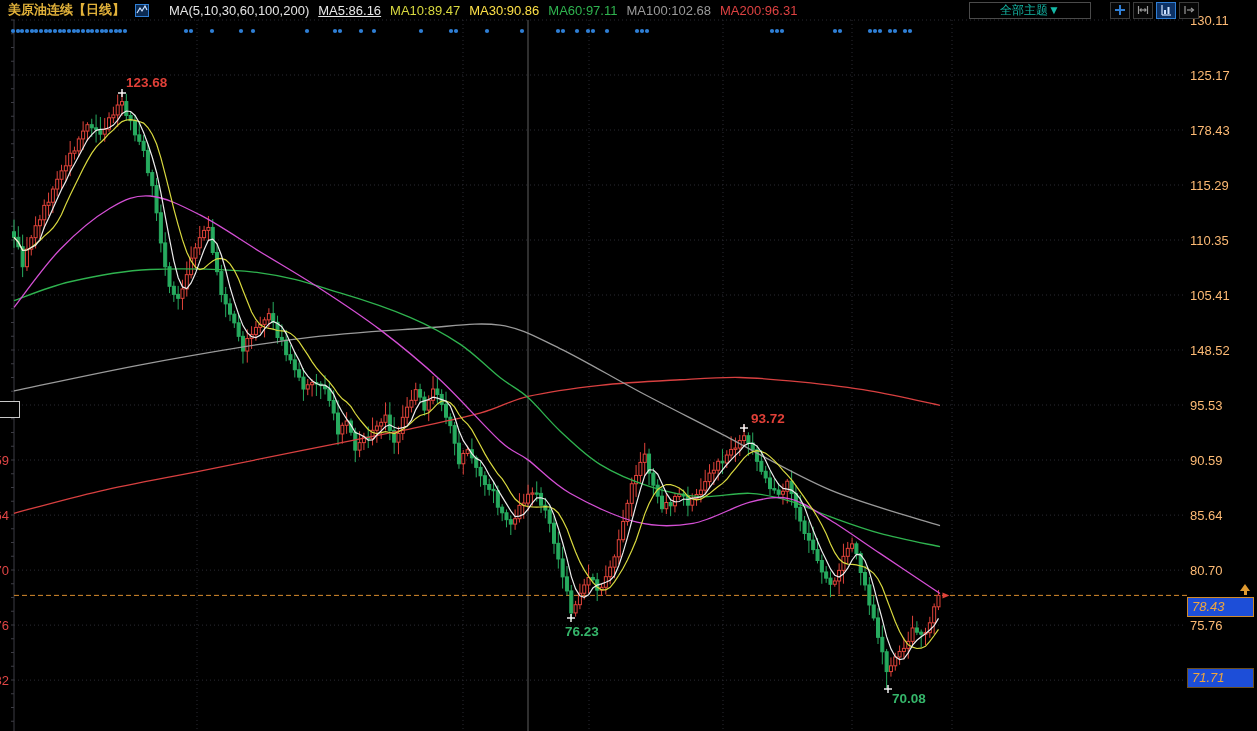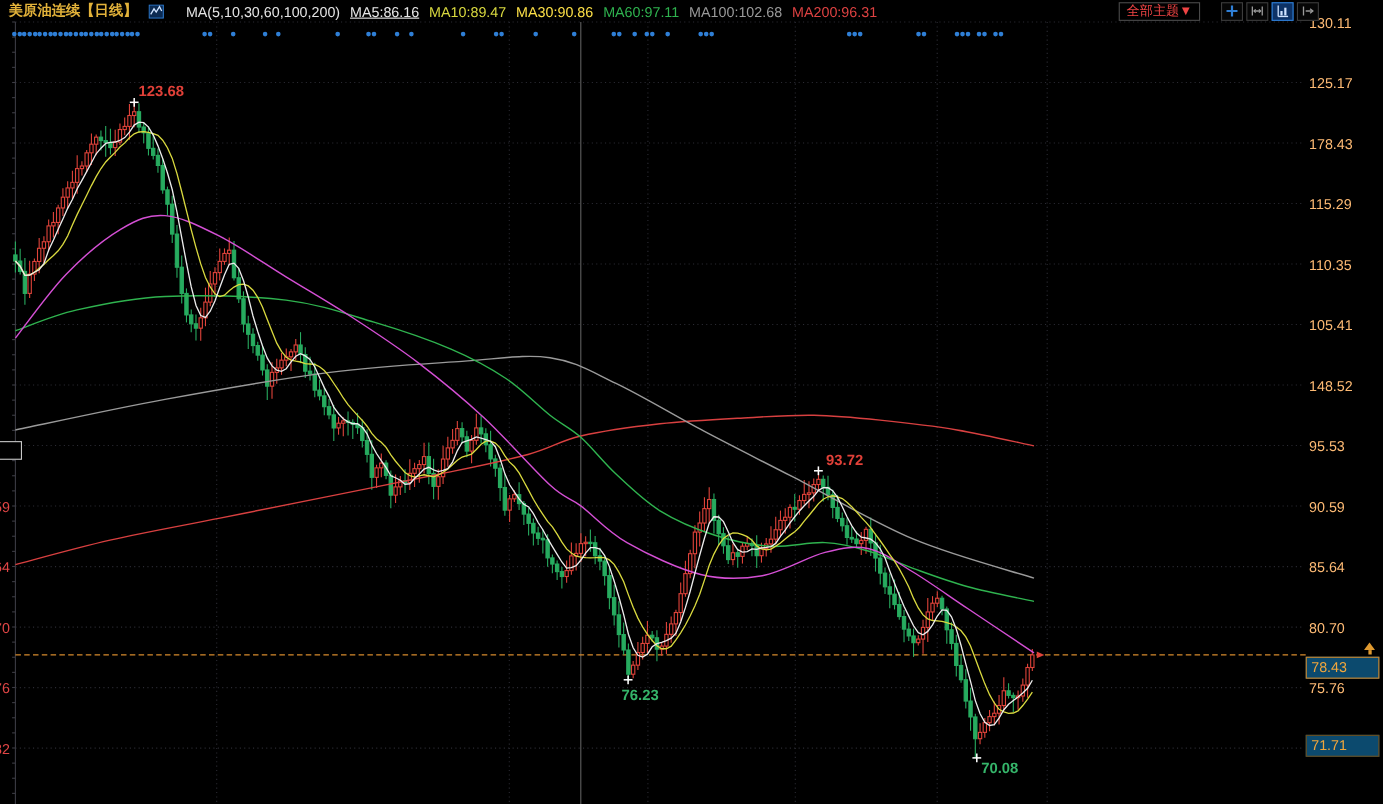--- a/index.html
+++ b/index.html
@@ -6,35 +6,35 @@
     font-family:"Liberation Sans","DejaVu Sans",sans-serif;}
   .app{position:relative;width:1217px;height:731px;background:#000;}
   
   .topbar{position:absolute;left:0;top:0;width:1257px;height:20px;display:flex;align-items:center;
     z-index:9;font-size:13px;white-space:nowrap;}
   .title{color:#e2b23a;font-weight:bold;margin-left:8px;}
   .chart-ico{margin-left:10px;display:inline-block;width:14px;height:13px;}
   .ma-label{color:#e4e4e4;margin-left:20px;}
   .ma-val{margin-left:9px;}
   .right-cluster{margin-left:auto;display:flex;align-items:center;margin-right:58px;}
-  .dropdown{border:1px solid #4a4a4a;color:#ef4444;font-size:12px;padding:0 6px;height:15px;
+  .dropdown{border:1px solid #4a4a4a;color:#14b8a6;font-size:12px;padding:0 30px;height:15px;
     line-height:15px;text-align:center;cursor:pointer;}
   .icon-row{display:flex;margin-left:16px;}
   .icon-btn{width:18px;height:15px;border:1px solid #3c3c3c;background:#060606;margin-left:3px;
     display:flex;align-items:center;justify-content:center;cursor:pointer;}
   .icon-btn.sel{border-color:#2f7fd6;background:#0d3266;}
   
   #chart{position:absolute;left:0;top:0;z-index:1;}
   
   .axis-label{position:absolute;left:1190px;color:#fdba74;font-size:13px;z-index:3;}
   .axis-label-left{position:absolute;left:-29px;width:38px;text-align:right;color:#e04545;
     font-size:13px;z-index:3;}
   
-  .ptag{position:absolute;left:1187px;width:67px;z-index:6;font-size:13px;background:#0c4a6e;
-    color:#f0a63c;padding:1px 3px 2px 4px;box-sizing:border-box;}
+  .ptag{position:absolute;left:1187px;width:67px;z-index:6;font-size:13px;background:#1d4ed8;
+    color:#f0a63c;padding:1px 3px 2px 4px;box-sizing:border-box;font-style:italic;}
   .ptag-last{top:597px;border:1px solid #cf8a2e;}
   .ptag-low{top:668px;border:1px solid #6b4f1e;}
   .tag-arrow{position:absolute;left:1240px;top:584px;width:0;height:0;z-index:7;
     border-left:5px solid transparent;border-right:5px solid transparent;
     border-bottom:7px solid #e09a30;}
   .tag-arrow::after{content:"";position:absolute;left:-1.5px;top:7px;width:3px;height:4px;background:#e09a30;}
   .left-partial-tag{position:absolute;left:-26px;top:401px;width:44px;height:15px;
     border:1px solid #c8c8c8;background:#000;z-index:4;}
 </style>
 </head>

